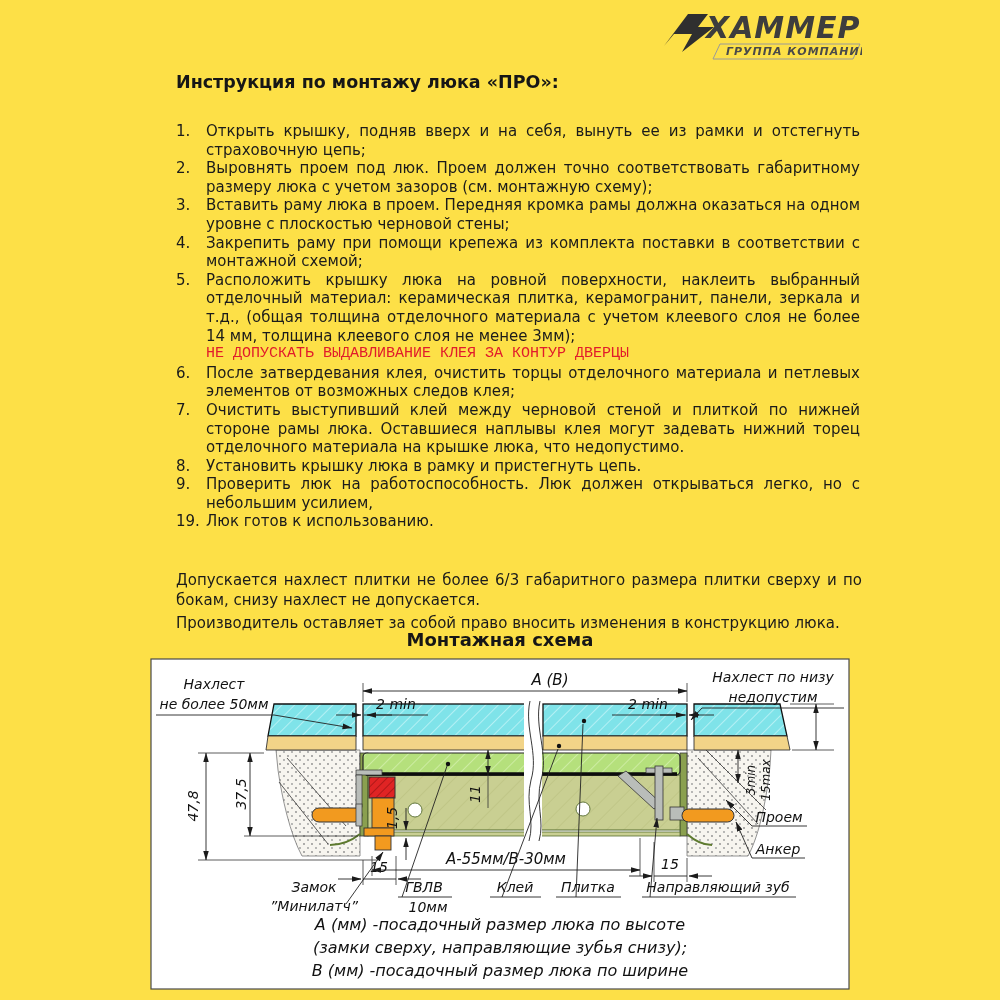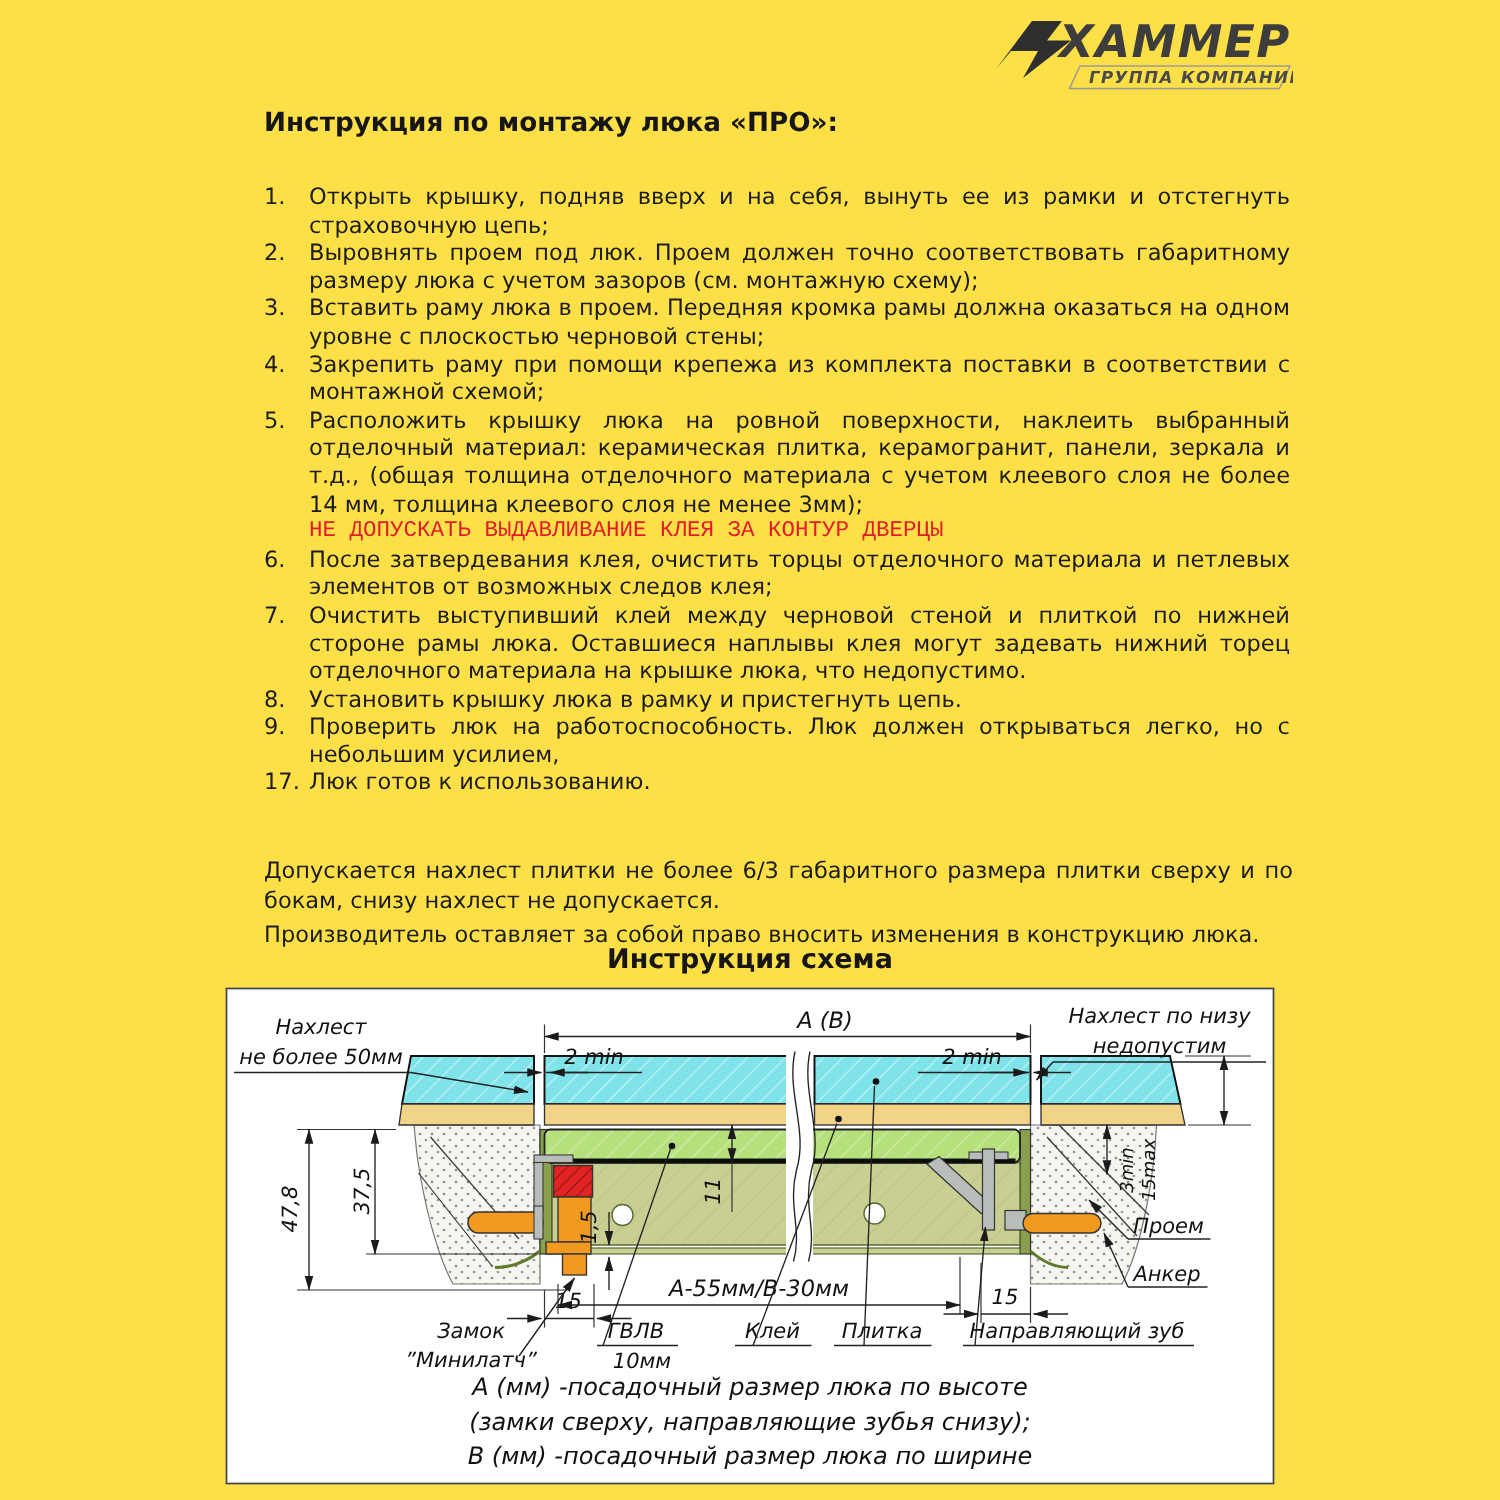--- a/index.html
+++ b/index.html
@@ -78,32 +78,32 @@
       </div>
       <div class="li">
         <span class="num">8.</span>
         <span class="txt">Установить крышку люка в рамку и пристегнуть цепь.</span>
       </div>
       <div class="li">
         <span class="num">9.</span>
         <span class="txt">Проверить люк на работоспособность. Люк должен открываться легко, но с небольшим усилием,</span>
       </div>
       <div class="li">
-        <span class="num">17.</span>
+        <span class="num">19.</span>
         <span class="txt">Люк готов к использованию.</span>
       </div>
     </div>
 
 
   <div class="paras">
     <div class="p1">Допускается нахлест плитки не более 6/3 габаритного размера плитки сверху и по бокам, снизу нахлест не допускается.</div>
     <div class="p2">Производитель оставляет за собой право вносить изменения в конструкцию люка.</div>
   </div>
 
-  <div class="mtitle">Инструкция схема</div>
+  <div class="mtitle">Монтажная схема</div>
 
   <div class="diagram">
   <svg width="700" height="332" viewBox="0 0 700 332">
     <defs>
       <pattern id="tileHatch" width="9" height="9" patternUnits="userSpaceOnUse" patternTransform="rotate(45)">
         <rect width="9" height="9" fill="#7fe3e9"></rect>
             <line x1="0" y1="0" x2="0" y2="9" stroke="#b4f0f4" stroke-width="2"></line>
       </pattern>
       <pattern id="panelHatch" width="10" height="10" patternUnits="userSpaceOnUse" patternTransform="rotate(45)">
         <rect width="10" height="10" fill="#b5e07c"></rect>

